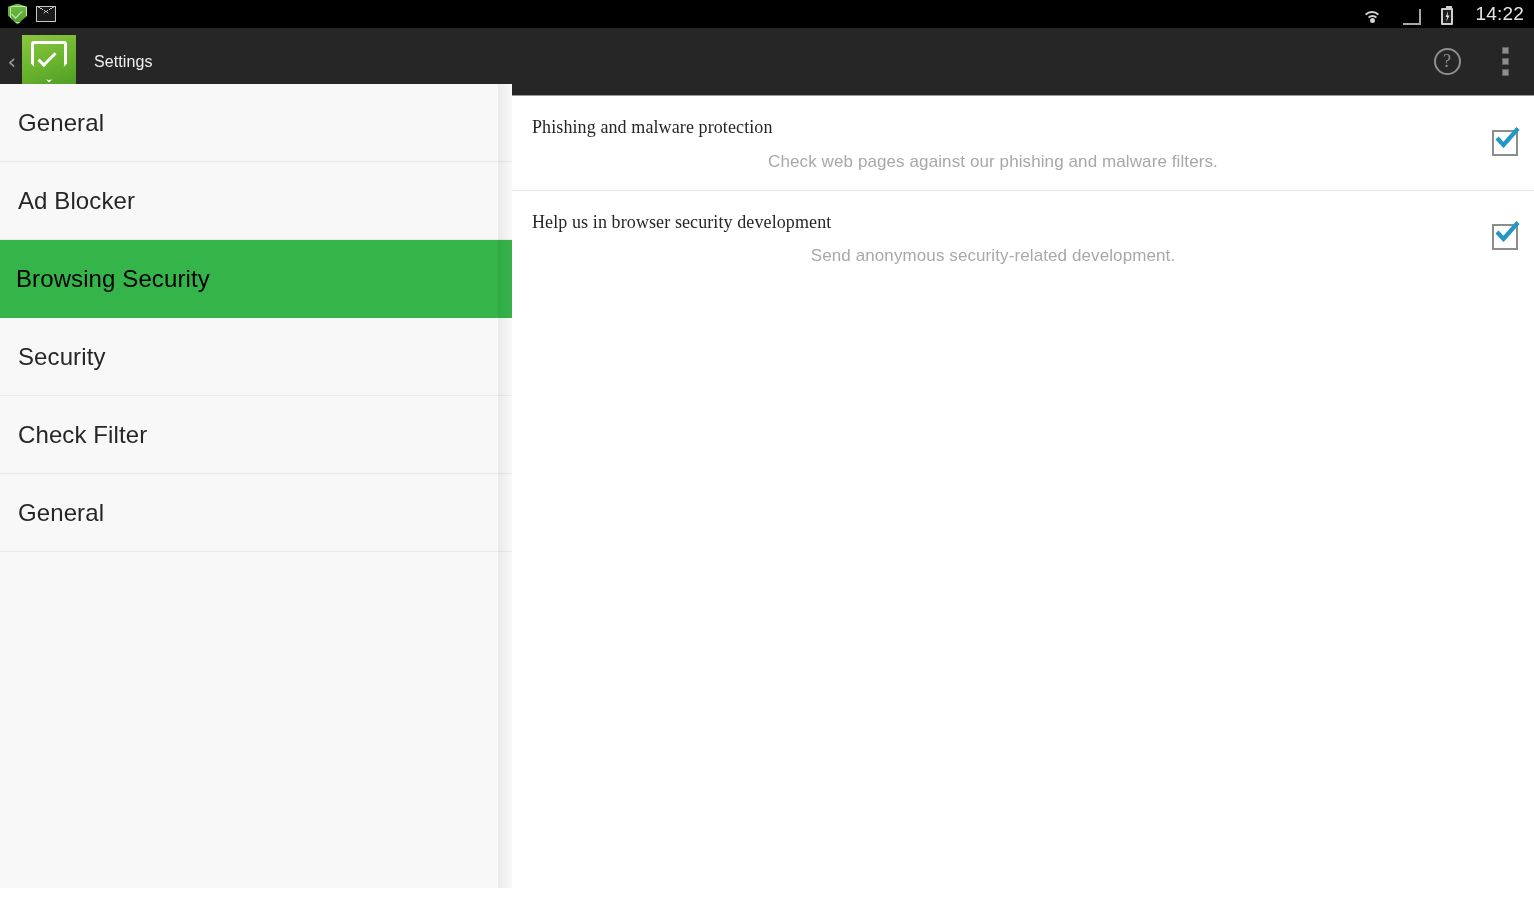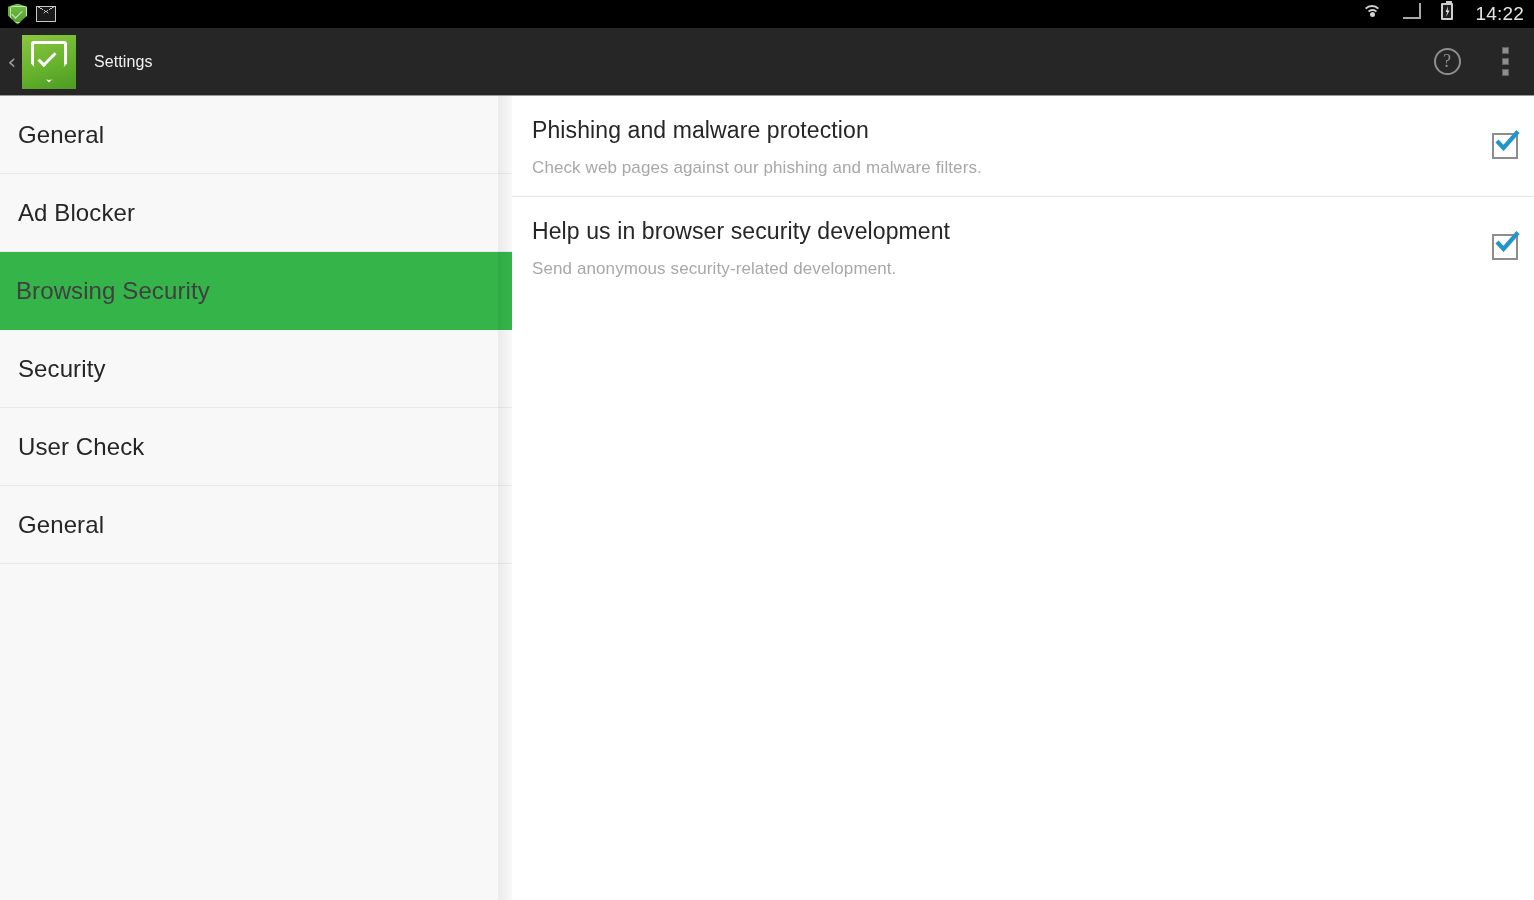--- a/index.html
+++ b/index.html
@@ -25,21 +25,21 @@
     top: 0; left: 0;
     width: 1534px;
     height: 28px;
     background: #000000;
     display: flex;
     align-items: center;
     justify-content: space-between;
     padding: 0 10px 0 8px;
   }
   .status-left { display: flex; align-items: center; gap: 9px; }
-  .status-right { display: flex; align-items: flex-start; gap: 20px; }
+  .status-right { display: flex; align-items: flex-end; gap: 20px; }
 
   .notif-shield {
     width: 19px; height: 21px;
     background: linear-gradient(180deg, #72bf44 0%, #4f9c30 100%);
     -webkit-clip-path: polygon(50% 0%, 100% 16%, 100% 58%, 50% 100%, 0% 58%, 0% 16%);
     clip-path: polygon(50% 0%, 100% 16%, 100% 58%, 50% 100%, 0% 58%, 0% 16%);
     position: relative;
   }
   .notif-shield::after {
     content: "";
@@ -221,21 +221,21 @@
   .overflow-icon span {
     display: block;
     width: 7px; height: 7px;
     background: #8e8e8e;
     border: 1px solid #606060;
   }
 
   
   #sidebar {
     position: absolute;
-    top: 96px; left: 0;
+    top: 84px; left: 0;
     width: 512px;
     height: 804px;
     background: #f6f6f6;
   }
   #sidebar::after {
     content: "";
     position: absolute;
     top: 0; right: 0;
     width: 14px; height: 100%;
     background: linear-gradient(to right, rgba(0,0,0,0.055), rgba(0,0,0,0));
@@ -248,21 +248,21 @@
     align-items: center;
     padding-left: 18px;
     border-bottom: 1px solid #e8e8e8;
     font-size: 24px;
     color: #262626;
     background: #f8f8f8;
     position: relative;
   }
   .nav-item.selected {
     background: #35b44a;
-    color: #404040;
+    color: #000000;
     border-bottom-color: #35b44a;
     padding-left: 16px;
   }
   .nav-item .nav-label { letter-spacing: .1px; }
 
   #sidebar-filler {
     height: 336px;
     background: #f8f8f8;
   }
 
@@ -280,30 +280,32 @@
     min-height: 93px;
     padding: 20px 80px 18px 20px;
     border-bottom: 1px solid #e6e6e6;
     display: flex;
     flex-direction: column;
     justify-content: center;
   }
   .setting-row:last-of-type { border-bottom: none; }
 
   .setting-title {
-    font-size: 23px;
+    font-size: 18px;
     color: #262626;
     line-height: 1.25;
     letter-spacing: .1px;
+    font-family: Liberation Serif, serif;
   }
   .setting-summary {
     font-size: 17px;
     color: #a8a8a8;
     margin-top: 13px;
     letter-spacing: .1px;
+    text-align: center;
   }
 
   .checkbox {
     position: absolute;
     right: 16px;
     top: 50%;
     transform: translateY(-50%);
     width: 26px; height: 26px;
   }
   .checkbox .box {
@@ -369,21 +371,21 @@
     <div class="nav-item">
       <span class="nav-label">Ad Blocker</span>
     </div>
     <div class="nav-item selected">
       <span class="nav-label">Browsing Security</span>
     </div>
     <div class="nav-item">
       <span class="nav-label">Security</span>
     </div>
     <div class="nav-item">
-      <span class="nav-label">User Check</span>
+      <span class="nav-label">Check Filter</span>
     </div>
     <div class="nav-item">
       <span class="nav-label">General</span>
     </div>
     <div id="sidebar-filler"></div>
   </div>
 
   <div id="content">
 
     <div class="setting-row">

